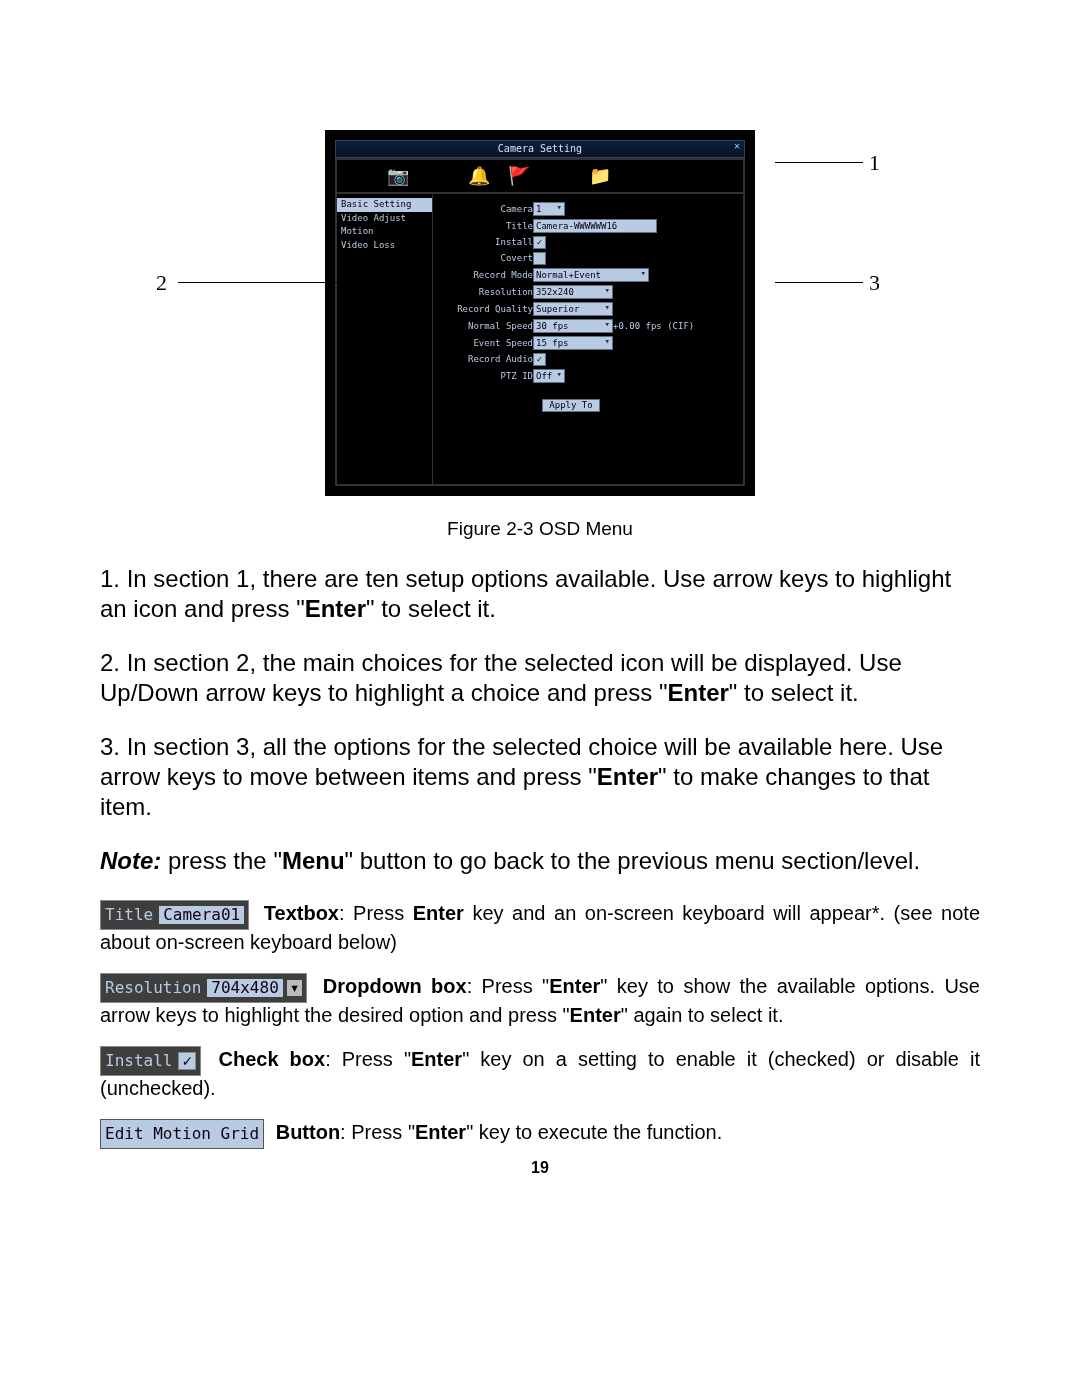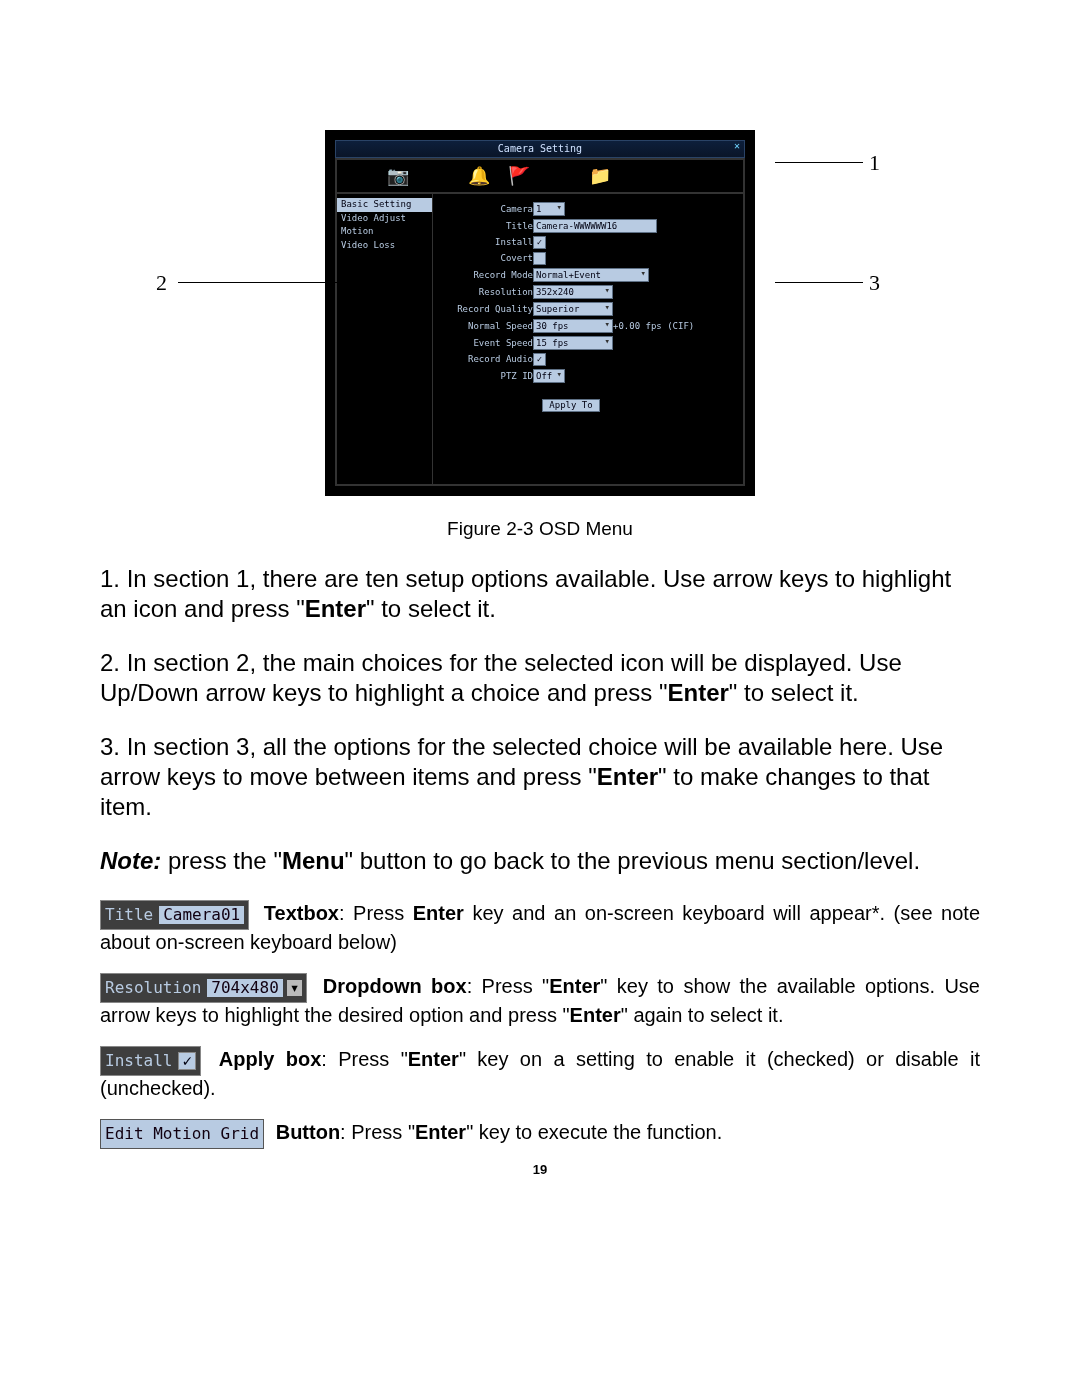--- a/index.html
+++ b/index.html
@@ -38,21 +38,21 @@
   .note{font-style:italic}
   .bold{font-weight:bold;font-style:normal}
   h3{font:bold 20px Arial;color:#5f5f5f;margin:36px 0 14px}
   .sectnum{margin-right:22px}
   .ex{border:1px solid #888;display:inline-flex;align-items:center;font:16px/1 monospace;background:#3e3e3e;color:#b8cbe2;padding:3px 4px;vertical-align:middle;margin-right:6px;height:22px}
   .ex .val{background:#b8cbe2;color:#101;padding:1px 4px;margin-left:6px}
   .ex .caret{background:#bbb;color:#000;padding:0 3px;margin-left:4px}
   .ex .chk{width:16px;height:16px;border:1px solid #888;background:#b8cbe2;margin-left:6px;display:inline-flex;align-items:center;justify-content:center;color:#001}
   .ex.btnex{background:#b8cbe2;color:#101;border:1px solid #555;font-weight:normal}
   .jpara{font-size:20px;line-height:1.25;margin:10px 0 18px;text-align:justify}
-  .pg{position:absolute;left:0;right:0;bottom:30px;text-align:center;font-weight:bold;font-size:13px}
+  .pg{position:absolute;left:0;right:0;bottom:30px;text-align:center;font-weight:bold;font-size:16px}
 </style>
 </head>
 <body>
 
 <div class="page">
  <div class="fig-row">
   <span class="callout callout-left">2</span>
   <span class="callout callout-right1">1</span>
   <span class="callout callout-right3">3</span>
   <span class="line line-l"></span>
@@ -160,21 +160,21 @@
         <span class="caret">▾</span>
       </span>
   <b>Dropdown box</b><span>: Press "</span><b>Enter</b><span>" key to show the available options. Use arrow keys to highlight the desired option and press "</span><b>Enter</b><span>" again to select it.</span>
  </div>
 
  <div class="jpara">
   <span class="ex">
         <span>Install</span>
         <span class="chk">✓</span>
       </span>
-  <b>Apply box</b><span>: Press "</span><b>Enter</b><span>" key on a setting to enable it (checked) or disable it (unchecked).</span>
+  <b>Check box</b><span>: Press "</span><b>Enter</b><span>" key on a setting to enable it (checked) or disable it (unchecked).</span>
  </div>
 
  <div class="jpara">
   <span class="ex btnex">Edit Motion Grid</span>
   <b>Button</b><span>: Press "</span><b>Enter</b><span>" key to execute the function.</span>
  </div>
 
  <div class="pg">19</div>
 </div>
 

